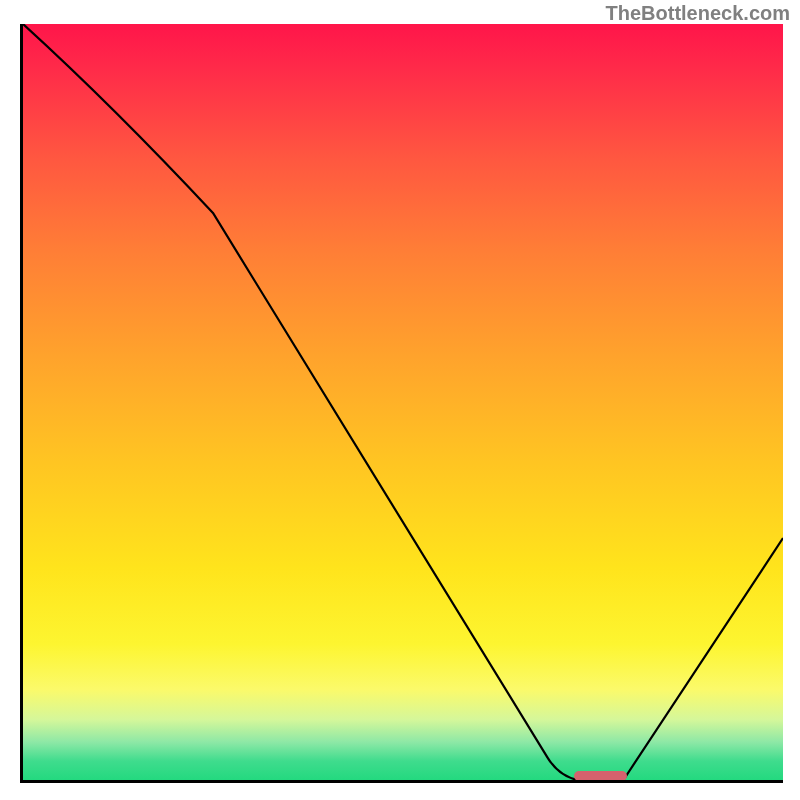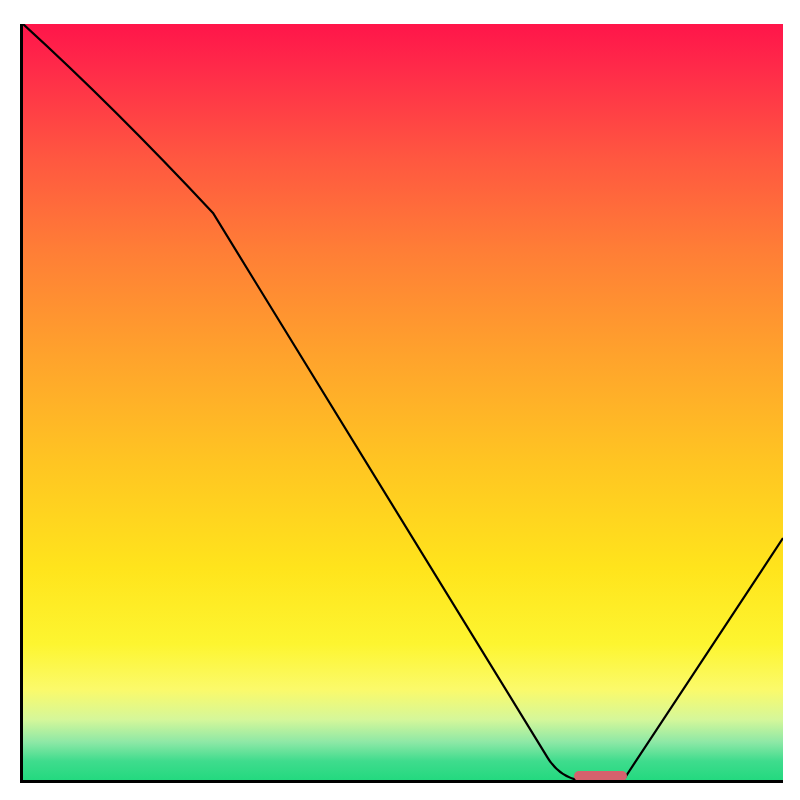--- a/index.html
+++ b/index.html
@@ -64,20 +64,21 @@
     position: absolute;
     height: 10px;
     border-radius: 6px;
     background: #d5626d;
   }
 </style>
 </head>
 <body>
 
 <div class="container">
+  <div class="watermark">TheBottleneck.com</div>
 
   <div class="plot-area">
     <div class="gradient-bg"></div>
 
     <svg class="curve" viewBox="0 0 760 756" preserveAspectRatio="none">
       <path d="M 0 0 Q 91.2 83.15999999999997 190 189 L 524.4 733.32 Q 535.8 752.22 554.8 756 L 600.4 756 L 760 514.0799999999999" fill="none" stroke="#000" stroke-width="2.2"></path>
     </svg>
 
     <div class="marker" style="left: 550.8px; width: 53.6px; bottom: -1px;"></div>
   </div>

